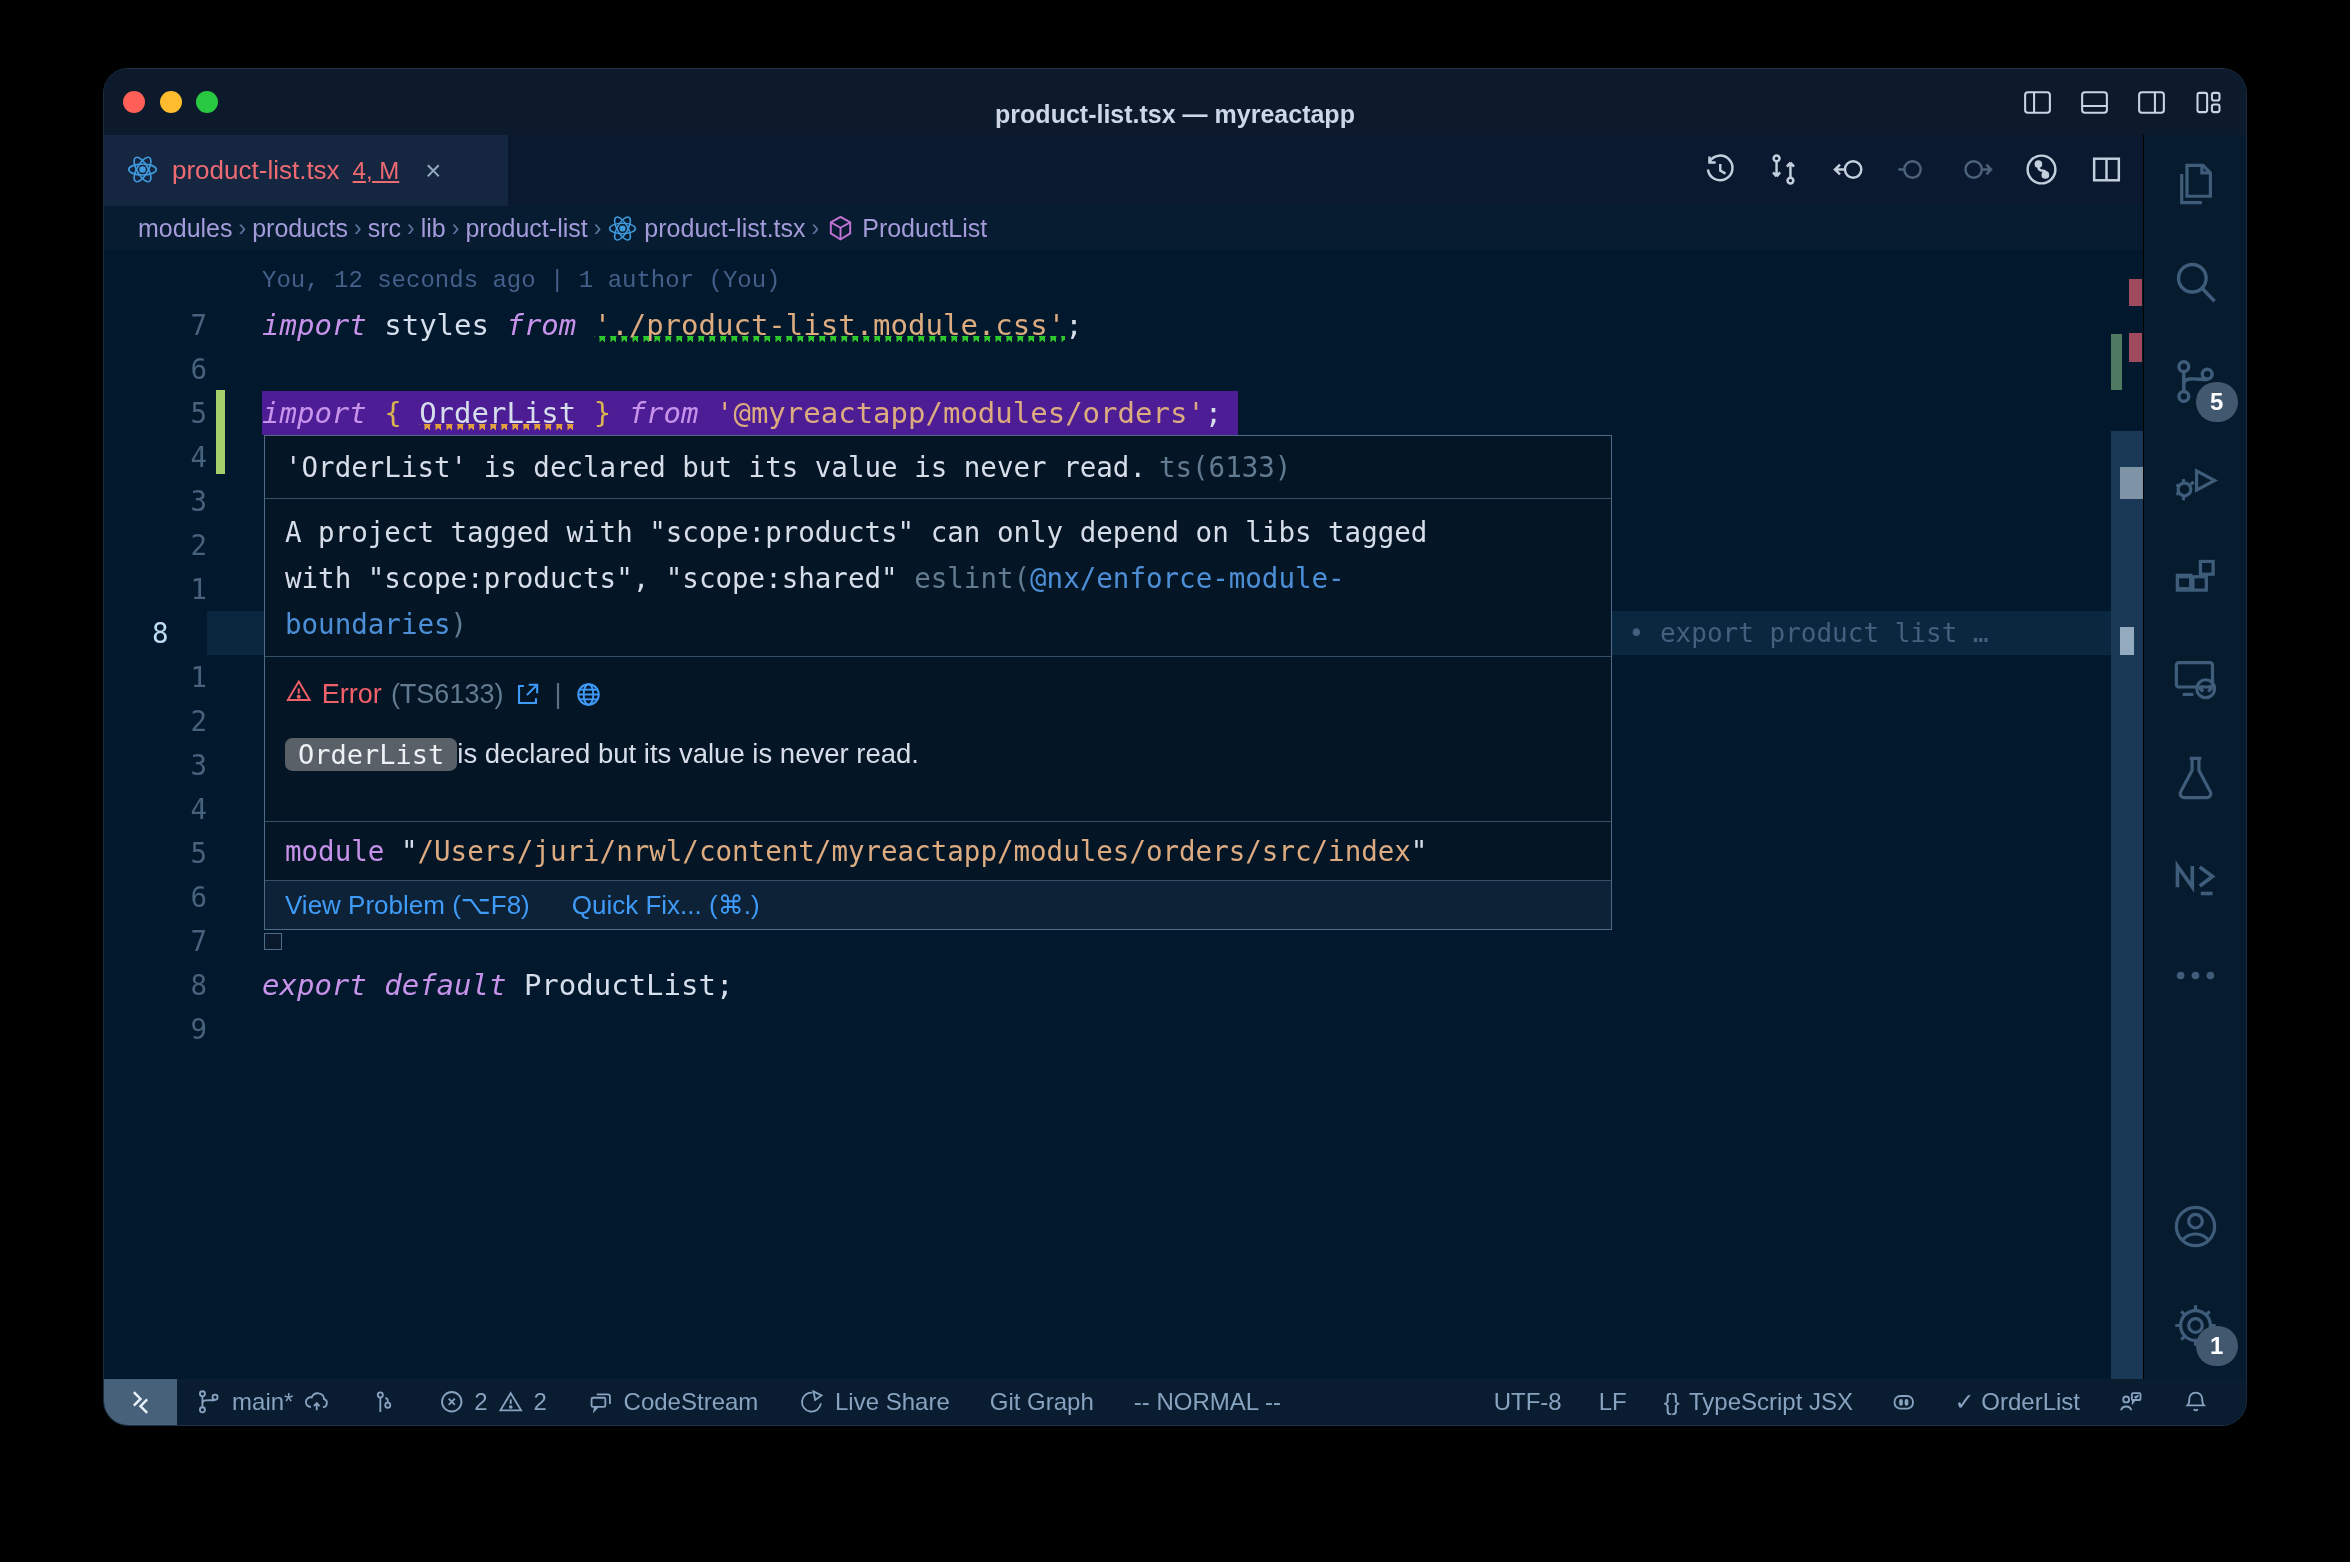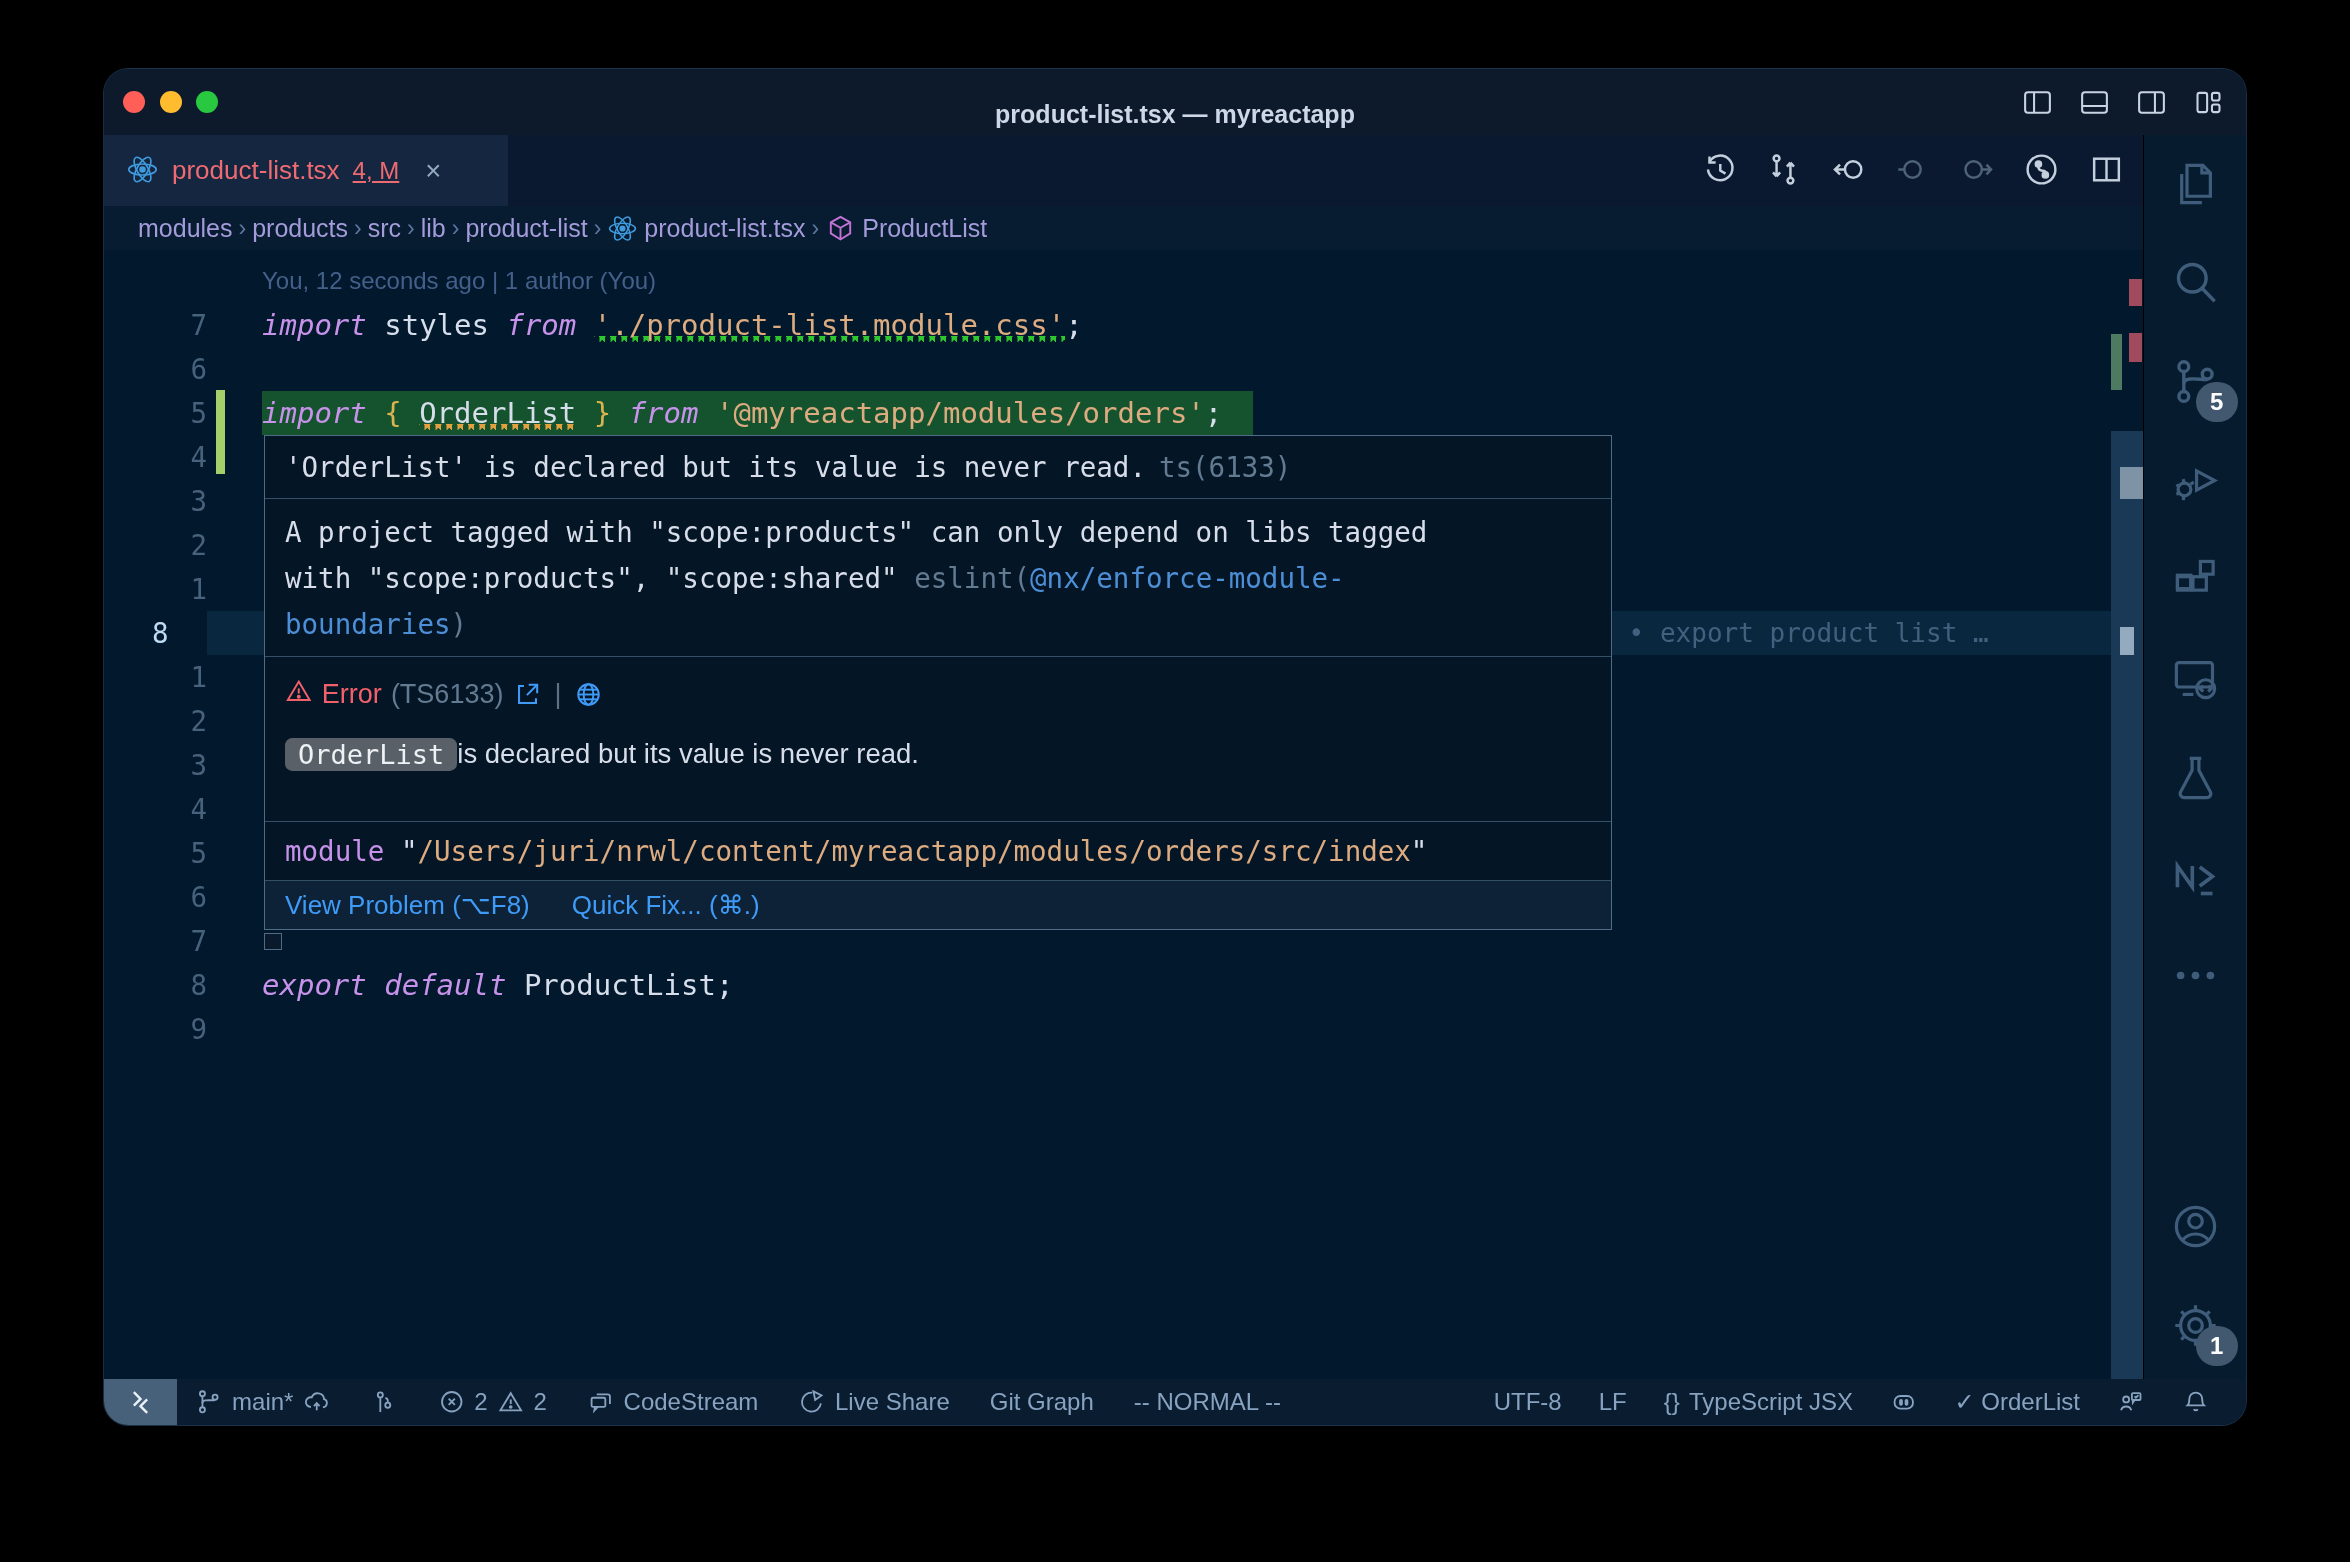--- a/index.html
+++ b/index.html
@@ -30,28 +30,28 @@
     display:flex;align-items:center;padding-left:34px;box-sizing:border-box;gap:6px;
     color:#a49bdb;font-size:25px;}
   .crumb-sep{color:#5d76a0;font-size:23px;}
   .crumb{white-space:nowrap;}
   .crumb-ico svg{width:31px;height:31px;vertical-align:-6.4px;}
   
   .editor{position:absolute;left:0;top:181px;width:2039px;height:1130px;background:#02182c;}
   .code-area{position:absolute;inset:0;padding-top:9.2px;font-family:"DejaVu Sans Mono", monospace;
     font-size:29px;}
   .blame-top{height:44px;line-height:44px;padding-left:158px;color:#44608a;
-    font-family:Liberation Sans, sans-serif;font-size:24px;}
+    font-family:Liberation Mono, monospace;font-size:24px;}
   .code-row{display:flex;height:44px;line-height:44px;padding-right:32px;}
   .code-row .num{width:103px;flex:none;text-align:right;color:#47627d;font-size:27.5px;}
   .code-row .num.num-current{text-align:left;padding-left:48px;width:55px;color:#bedcf5;}
   .code-row .line{flex:1;position:relative;padding-left:55px;white-space:pre;}
   .code-row.current .line{background:#0a2740;}
   .line-inner{display:inline-block;height:44px;}
-  .line-inner.selected{background:#14532d;padding-right:31px;}
+  .line-inner.selected{background:#4c1d95;padding-right:16px;}
   .tok-kw{color:#c792ea;font-style:italic;}
   .tok-var{color:#d6deeb;}
   .tok-brace{color:#d9b451;}
   .tok-str{color:#ddab80;}
   .tok-pun{color:#d6deeb;}
   .sq-green{background-image:
       linear-gradient(45deg,transparent 62%,#2ec72e 62%,#2ec72e 88%,transparent 88%),
       linear-gradient(-45deg,transparent 62%,#2ec72e 62%,#2ec72e 88%,transparent 88%);
     background-size:11px 6.4px;background-position:0 100%,5.5px 100%;background-repeat:repeat-x;}
   .sq-orange{background-image:

